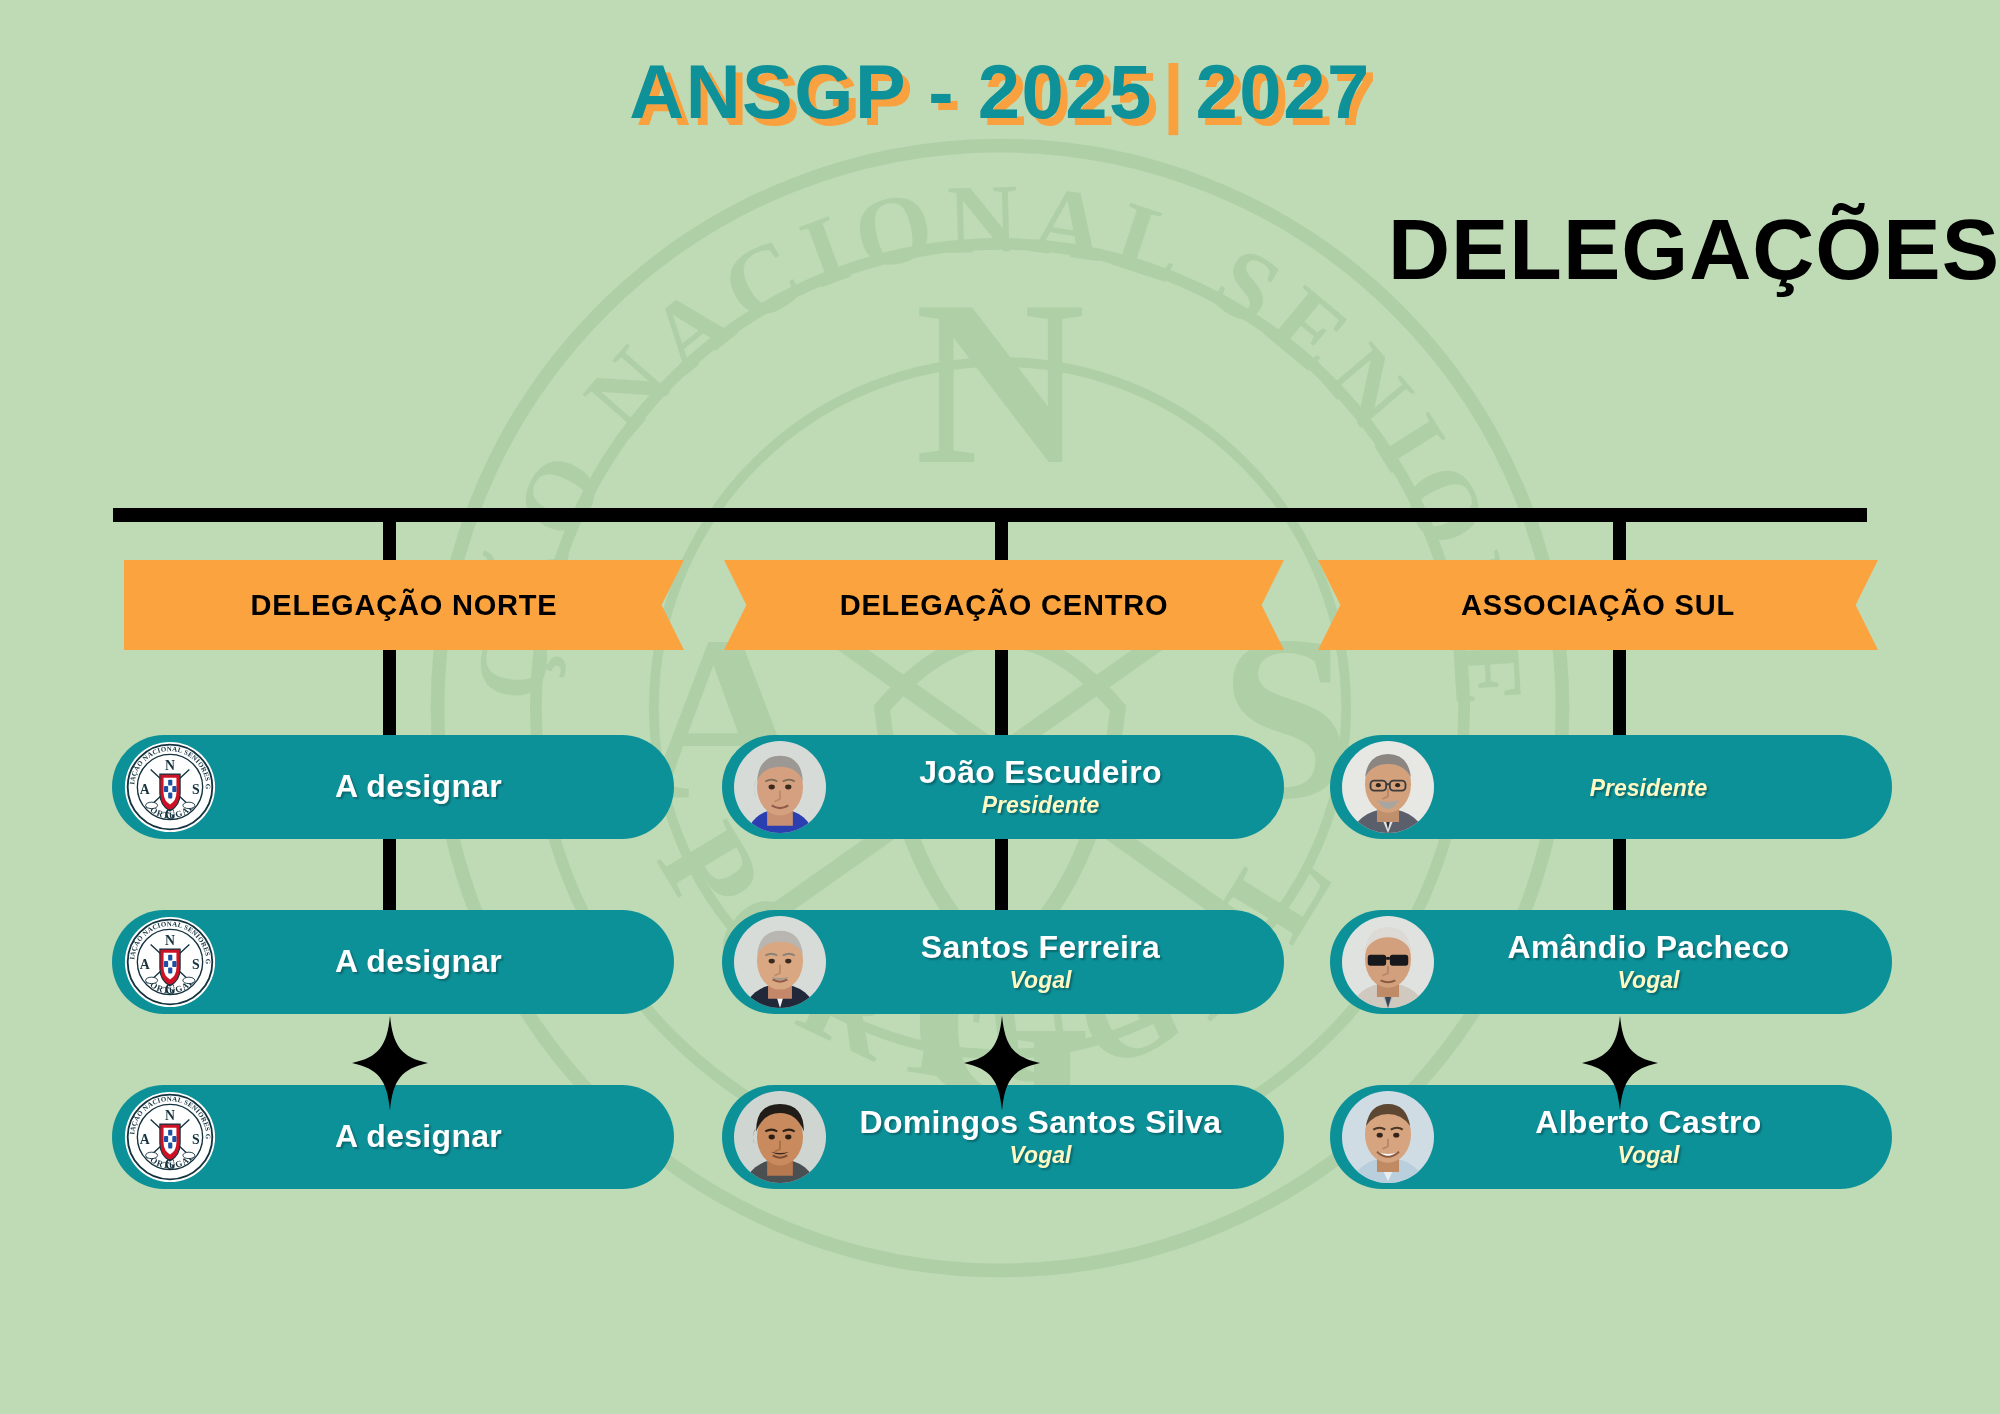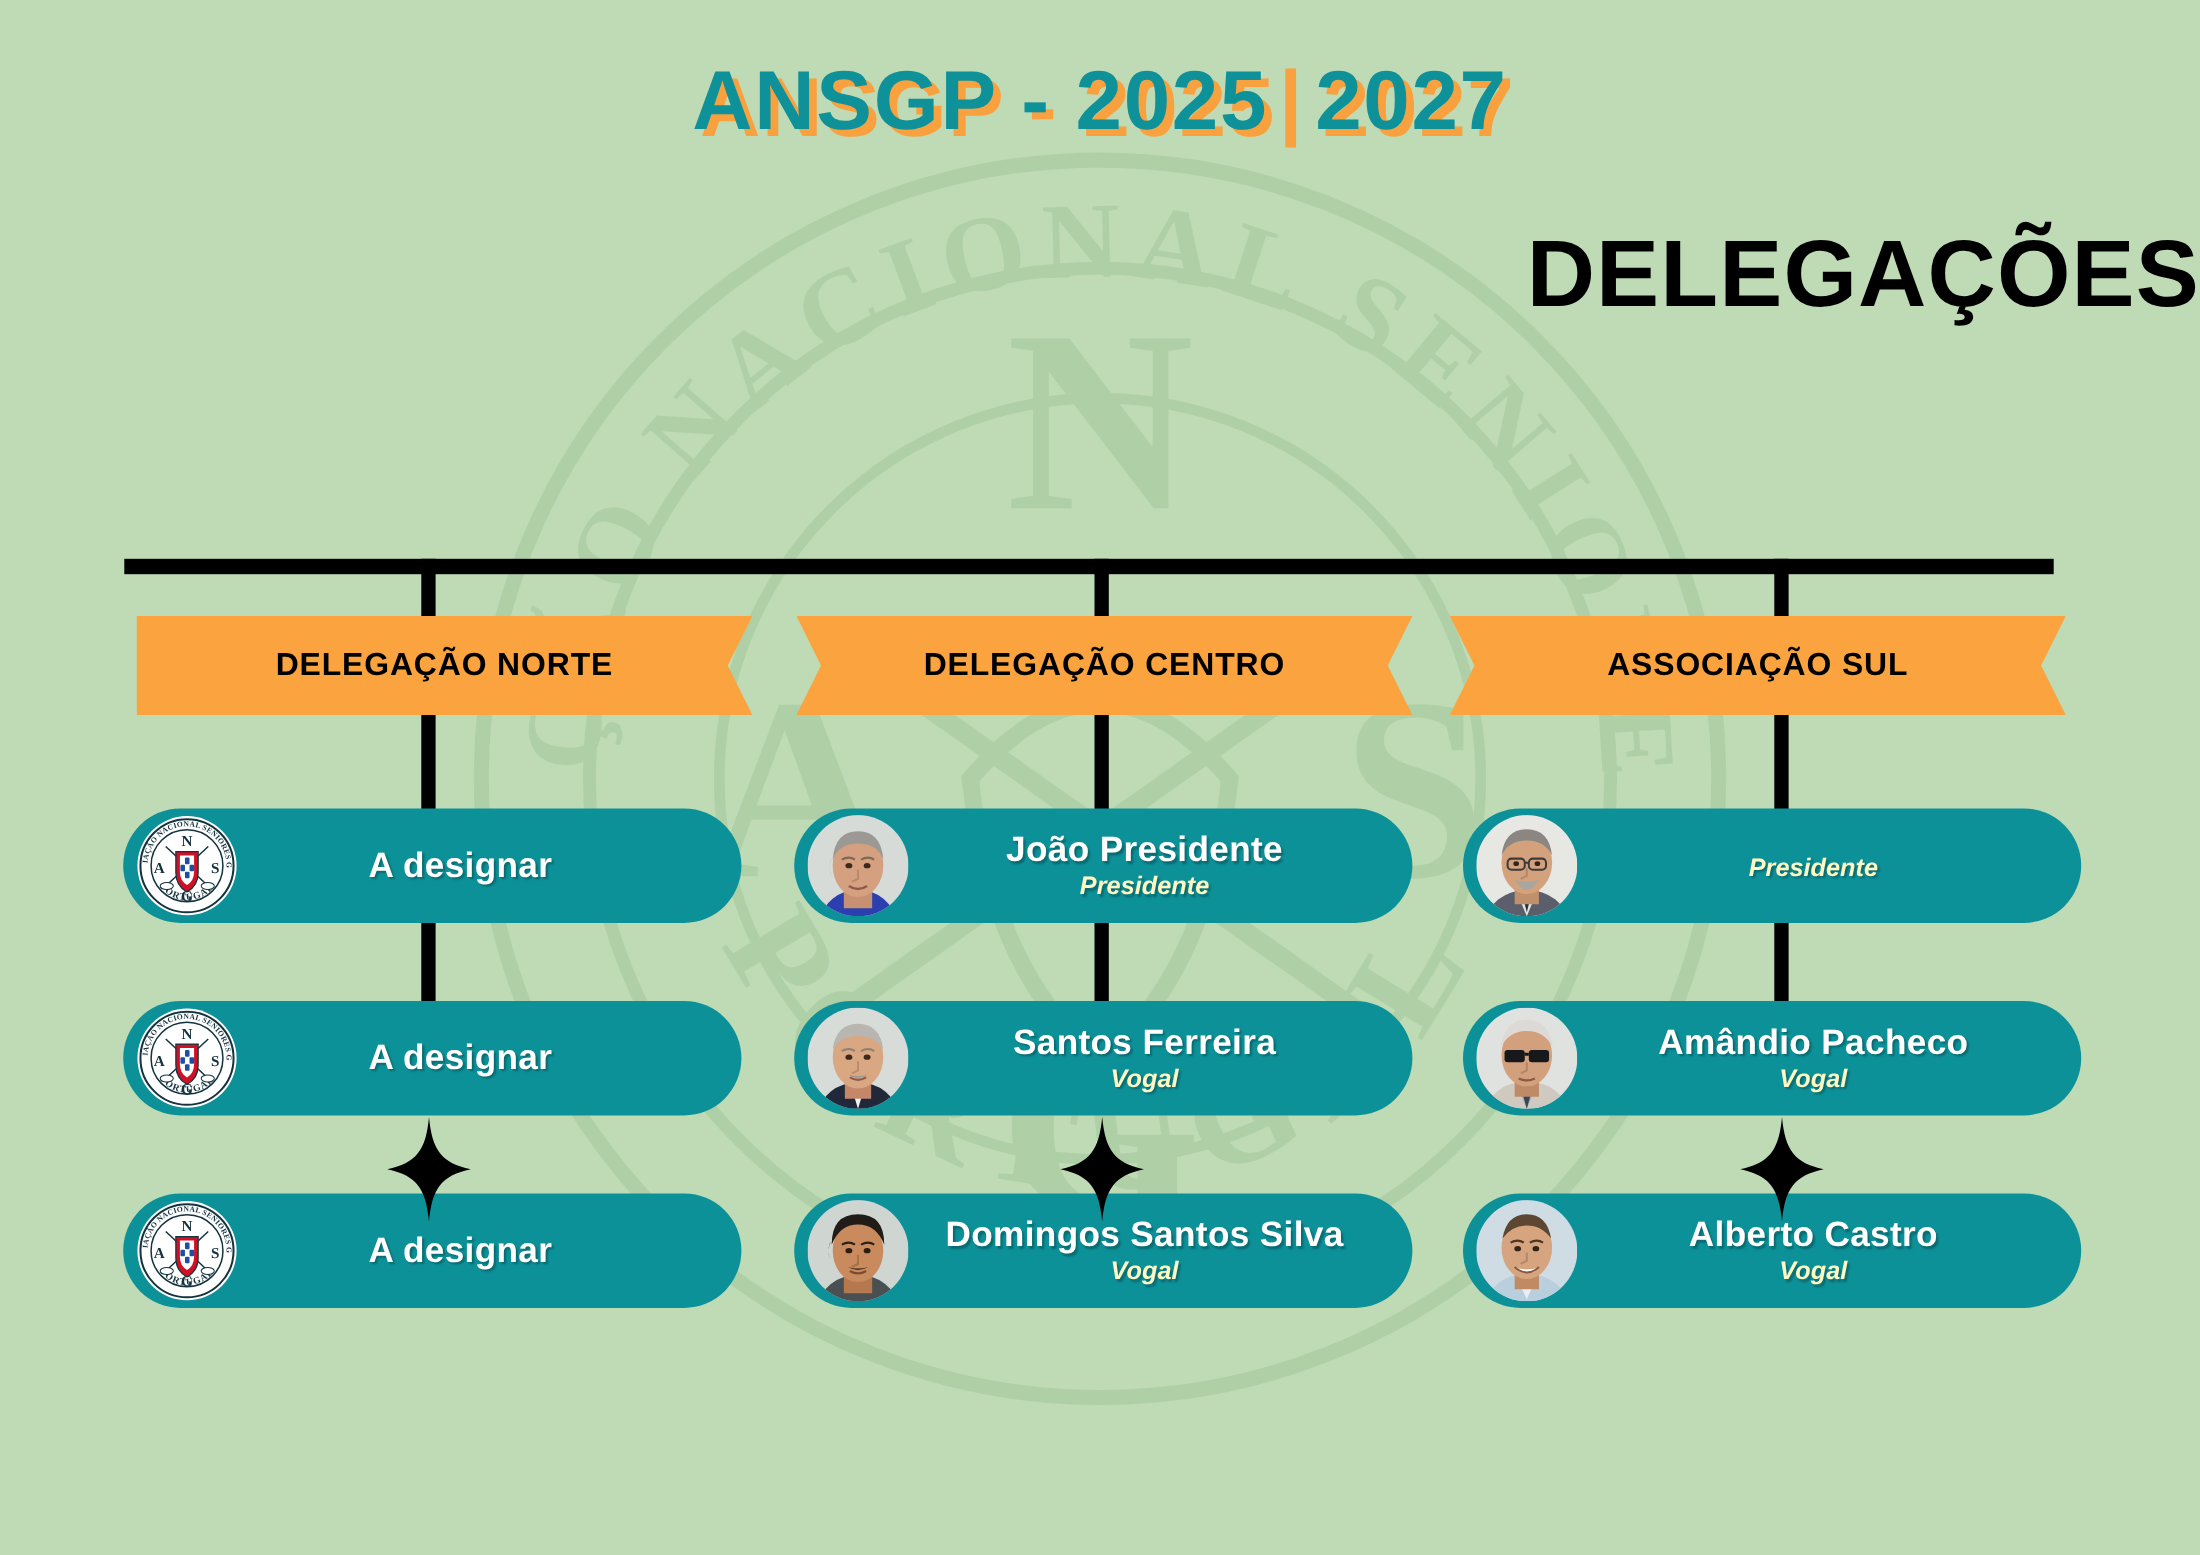--- a/index.html
+++ b/index.html
@@ -374,21 +374,21 @@
         <path d="M24 42 q-4 10 0 20 q-4 -12 0 -20 z" fill="#9c9893"></path>
         <ellipse cx="41" cy="50" rx="3.4" ry="2.6" fill="#3a2a1e"></ellipse>
         <ellipse cx="59" cy="50" rx="3.4" ry="2.6" fill="#3a2a1e"></ellipse>
         <path d="M34 44 q7 -4 13 0" stroke="#7a6a56" stroke-width="2" fill="none"></path>
         <path d="M53 44 q7 -4 13 0" stroke="#7a6a56" stroke-width="2" fill="none"></path>
         <path d="M50 54 v9 q-4 2 -6 3" stroke="#b98a68" stroke-width="2" fill="none"></path>
         <path d="M41 70 q9 6 18 0" stroke="#8e5b4a" stroke-width="2.4" fill="none"></path>
       </svg>
     </div>
     <div class="txt">
-      <div class="pname">João Presidente</div>
+      <div class="pname">João Escudeiro</div>
       <div class="prole">Presidente</div>
     </div>
   </div>
 
   <div class="card col-c row-2">
     <div class="avatar-wrap">
       <svg class="face" viewBox="0 0 100 100">
         <rect width="100" height="100" fill="#d8dcd9"></rect>
         <ellipse cx="50" cy="104" rx="38" ry="30" fill="#20283a"></ellipse>
         <path d="M42 74 l8 26 l8 -26 z" fill="#f2f2ef"></path>

